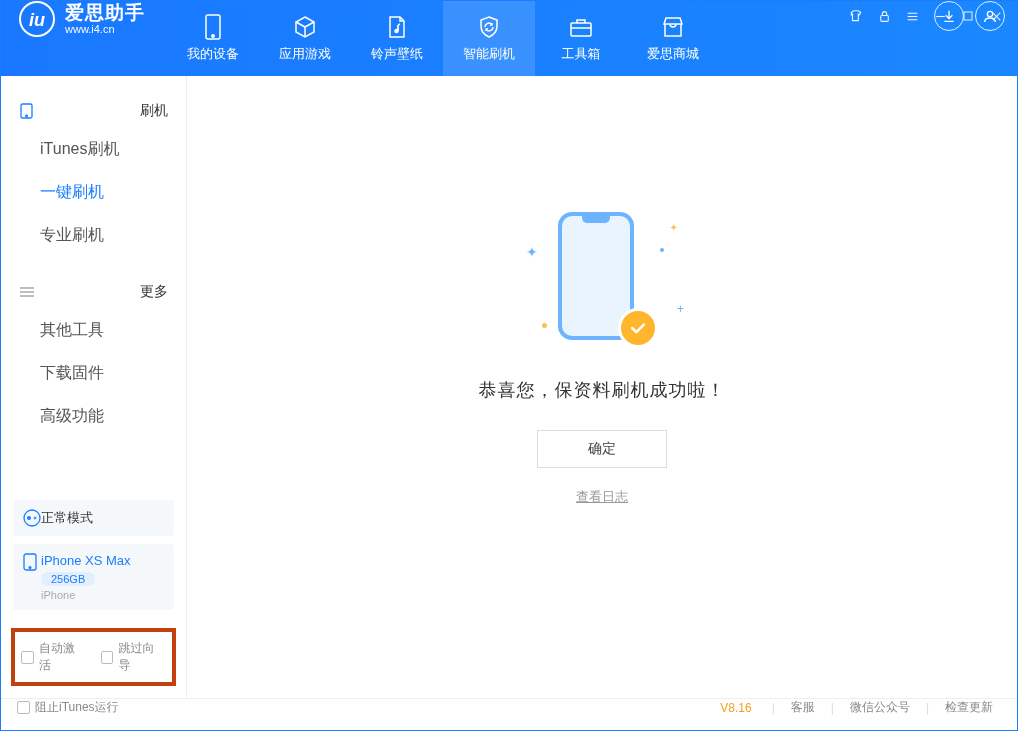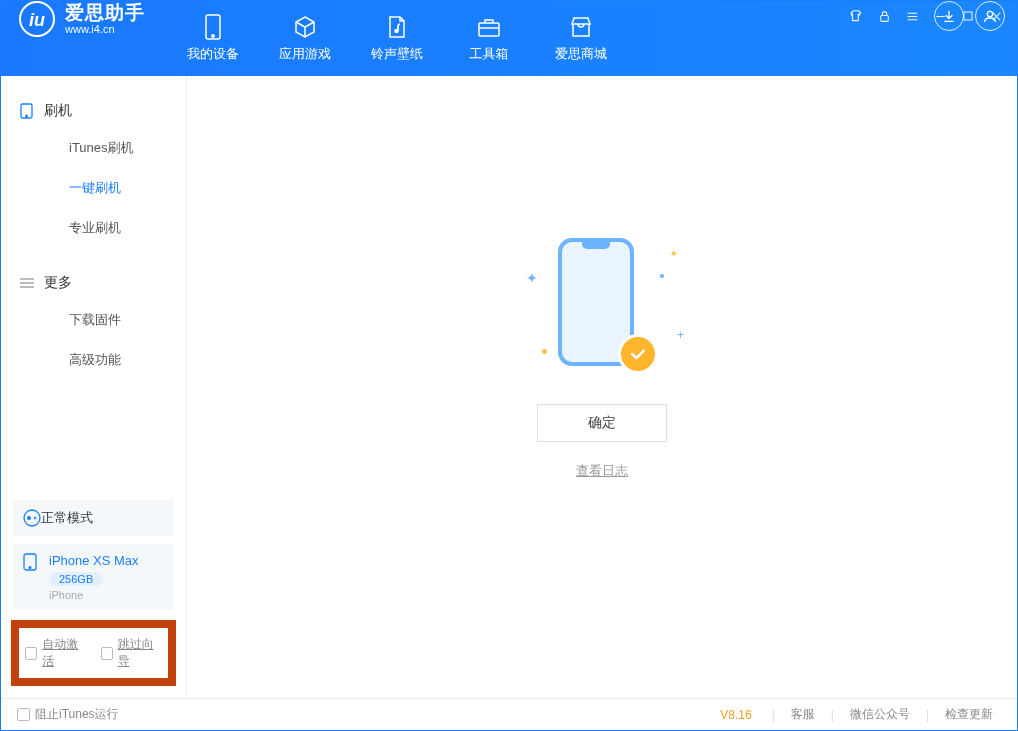--- a/index.html
+++ b/index.html
@@ -19,36 +19,36 @@
 .nav-icon { width: 26px; height: 26px; display: flex; align-items: center; justify-content: center; }
 
 .header-right { margin-left: auto; display: flex; align-items: center; gap: 6px; }
 .hr-icon-lg { width: 30px; height: 30px; border: 1.5px solid rgba(255,255,255,0.85); border-radius: 50%; display: flex; align-items: center; justify-content: center; cursor: pointer; margin-left: 5px; }
 .topbar-icons { position: absolute; top: 6px; right: 12px; display: flex; gap: 10px; }
 .tb-icon { width: 18px; height: 18px; display: flex; align-items: center; justify-content: center; cursor: pointer; opacity: 0.9; }
 
 
 .body { display: flex; height: calc(100% - 75px - 32px); }
 .sidebar { width: 186px; border-right: 1px solid #eee; padding-top: 18px; position: relative; }
-.side-group-header { display: flex; align-items: center; gap: 10px; padding: 8px 18px; font-size: 14px; color: #333; font-weight: 500; }
+.side-group-header { display: flex; align-items: center; gap: 10px; padding: 8px 18px; font-size: 14px; color: #333; font-weight: 500; justify-content: space-between; }
 .side-group-icon { width: 15px; height: 15px; display: flex; align-items: center; justify-content: center; }
-.side-item { padding: 11px 18px 11px 68px; font-size: 13px; color: #555; cursor: pointer; }
+.side-item { padding: 11px 18px 11px 39px; font-size: 16px; color: #555; cursor: pointer; }
 .side-item.active { color: #1a7dff; }
 .side-group-more { margin-top: 18px; }
 
 .device-block { position: absolute; bottom: 88px; left: 12px; right: 12px; }
 .device-mode { background: #f5f8fb; border-radius: 3px; padding: 9px 10px; display: flex; align-items: center; gap: 0; font-size: 13px; color: #333; margin-bottom: 8px; }
 .mode-icon { width: 18px; height: 18px; }
-.device-card { background: #f5f8fb; border-radius: 3px; padding: 9px 10px; display: flex; gap: 8px; font-size: 13px; }
+.device-card { background: #f5f8fb; border-radius: 3px; padding: 9px 10px; display: flex; font-size: 13px; }
 .dev-icon { width: 18px; height: 18px; flex-shrink: 0; }
 .dev-name { color: #1a7dff; font-weight: 500; font-size: 13px; }
 .dev-cap { display: inline-block; background: #e3efff; color: #1a7dff; border-radius: 10px; padding: 1px 10px; font-size: 11px; margin-top: 4px; }
 .dev-type { color: #aaa; font-size: 11px; margin-top: 3px; }
 
-.bottom-checks { position: absolute; bottom: 12px; left: 10px; right: 10px; border: 8px solid #c2410c; padding: 8px 6px; display: flex; gap: 14px; font-size: 12px; color: #888; text-decoration: underline; }
+.bottom-checks { position: absolute; bottom: 12px; left: 10px; right: 10px; border: 4px solid #c2410c; padding: 8px 6px; display: flex; gap: 14px; font-size: 12px; color: #888; }
 .chk { display: flex; align-items: center; gap: 5px; cursor: pointer; }
 .chk-box { width: 13px; height: 13px; border: 1px solid #bbb; border-radius: 2px; }
 
 
 .main { flex: 1; position: relative; display: flex; flex-direction: column; align-items: center; justify-content: center; padding-bottom: 60px; }
 .illust { width: 180px; height: 150px; position: relative; margin-bottom: 20px; }
 .phone { position: absolute; left: 46px; top: 4px; width: 76px; height: 128px; border: 4px solid #6db4ff; border-radius: 14px; background: #eaf4ff; }
 .phone-notch { position: absolute; top: -1px; left: 50%; transform: translateX(-50%); width: 28px; height: 8px; background: #6db4ff; border-radius: 0 0 5px 5px; }
 .check-badge { position: absolute; right: 34px; bottom: 10px; width: 40px; height: 40px; background: #ffb62c; border-radius: 50%; display: flex; align-items: center; justify-content: center; border: 3px solid #fff; }
 .sparkle { position: absolute; color: #6db4ff; font-size: 14px; }
@@ -56,21 +56,21 @@
 .sparkle.s2 { right: 14px; top: 14px; font-size: 10px; color: #ffc04d; }
 .sparkle.s3 { right: 8px; bottom: 42px; font-size: 12px; }
 .sparkle.dot1 { left: 30px; bottom: 30px; width: 5px; height: 5px; background: #ffc04d; border-radius: 50%; }
 .sparkle.dot2 { right: 28px; top: 40px; width: 4px; height: 4px; background: #6db4ff; border-radius: 50%; }
 
 .success-title { font-size: 18px; color: #333; margin-bottom: 28px; letter-spacing: 1px; }
 .ok-btn { width: 130px; height: 38px; border: 1px solid #ddd; background: #fff; font-size: 14px; color: #444; cursor: pointer; margin-bottom: 20px; }
 .log-link { color: #999; font-size: 13px; cursor: pointer; text-decoration: underline; }
 
 
-.statusbar { height: 32px; border-top: 1px solid #eee; display: flex; align-items: center; padding: 0 16px; font-size: 12px; color: #888; position: absolute; bottom: 0; left: 0; right: 0; background: #fff; }
+.statusbar { height: 32px; border-top: 1px solid #eee; display: flex; align-items: flex-start; padding: 0 16px; font-size: 12px; color: #888; position: absolute; bottom: 0; left: 0; right: 0; background: #fff; }
 .statusbar .chk { color: #888; }
 .status-right { margin-left: auto; display: flex; align-items: center; gap: 8px; }
 .status-link { color: #888; cursor: pointer; padding: 0 8px; }
 .status-sep { color: #ddd; }
 .status-ver { color: #f0a020; margin-right: 12px; }
 </style>
 </head>
 <body>
 
 <div class="header">
@@ -148,20 +148,30 @@
           <svg width="22" height="24" viewBox="0 0 22 24" fill="none" stroke="#fff" stroke-width="1.5">
             <path d="M4 2h10l4 4v16H4z"></path>
             <path d="M14 2v4h4"></path>
             <path d="M12 10v6" stroke-width="1.8"></path>
             <circle cx="10.5" cy="16" r="1.5" fill="#fff"></circle>
             <path d="M12 10l2-1"></path>
           </svg>
         </div>
       <span>铃声壁纸</span>
     </div>
+    <div class="nav-item active">
+      <div class="nav-icon">
+          <svg width="24" height="24" viewBox="0 0 24 24" fill="none" stroke="#fff" stroke-width="1.5">
+            <path d="M12 2l8 3v6c0 5-3.5 9-8 11-4.5-2-8-6-8-11V5z"></path>
+            <path d="M8 12a4 4 0 017-2.6M16 12a4 4 0 01-7 2.6" stroke-width="1.3"></path>
+            <path d="M15 8l0 2-2 0M9 16l0-2 2 0" stroke-width="1.3"></path>
+          </svg>
+        </div>
+      <span>智能刷机</span>
+    </div>
     <div class="nav-item">
       <div class="nav-icon">
           <svg width="24" height="22" viewBox="0 0 24 22" fill="none" stroke="#fff" stroke-width="1.5">
             <rect x="2" y="7" width="20" height="13" rx="1"></rect>
             <path d="M2 12h20M8 7V4h8v3"></path>
           </svg>
         </div>
       <span>工具箱</span>
     </div>
     <div class="nav-item">
@@ -208,20 +218,21 @@
     <div class="side-group-header side-group-more">
       <span class="side-group-icon">
           <svg width="14" height="12" viewBox="0 0 14 12" fill="none" stroke="#999" stroke-width="1.3">
             <line x1="0" y1="2" x2="14" y2="2"></line>
             <line x1="0" y1="6" x2="14" y2="6"></line>
             <line x1="0" y1="10" x2="14" y2="10"></line>
           </svg>
         </span>
       <span>更多</span>
     </div>
+    <div class="side-item">其他工具</div>
     <div class="side-item">下载固件</div>
     <div class="side-item">高级功能</div>
 
     <div class="device-block">
       <div class="device-mode">
         <span class="mode-icon"><svg width="18" height="18" viewBox="0 0 18 18">
               <circle cx="9" cy="9" r="8" fill="none" stroke="#1a7dff" stroke-width="1.3"></circle>
               <circle cx="6" cy="9" r="2" fill="#1a7dff"></circle>
               <circle cx="12" cy="9" r="1" fill="none" stroke="#1a7dff"></circle>
             </svg></span>
@@ -261,20 +272,21 @@
       <span class="sparkle dot2"></span>
       <div class="phone">
         <div class="phone-notch"></div>
       </div>
       <div class="check-badge">
         <svg width="20" height="20" viewBox="0 0 24 24" fill="none" stroke="#fff" stroke-width="3" stroke-linecap="round" stroke-linejoin="round">
             <polyline points="5 12 10 17 19 8"></polyline>
           </svg>
       </div>
     </div>
+    <div class="success-title">恭喜您，保资料刷机成功啦！</div>
     <button class="ok-btn">确定</button>
     <a class="log-link">查看日志</a>
   </div>
 </div>
 
 <div class="statusbar">
   <label class="chk">
     <span class="chk-box"></span>
     <span>阻止iTunes运行</span>
   </label>

